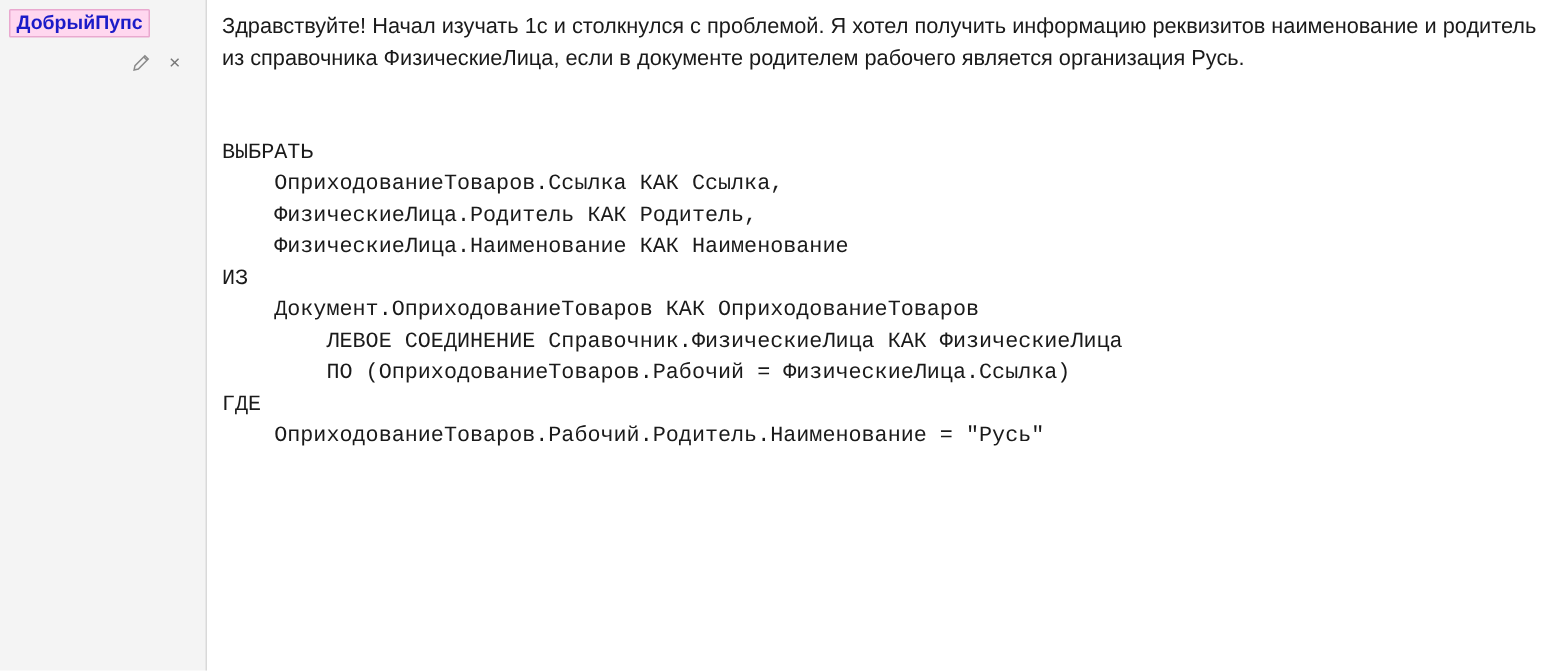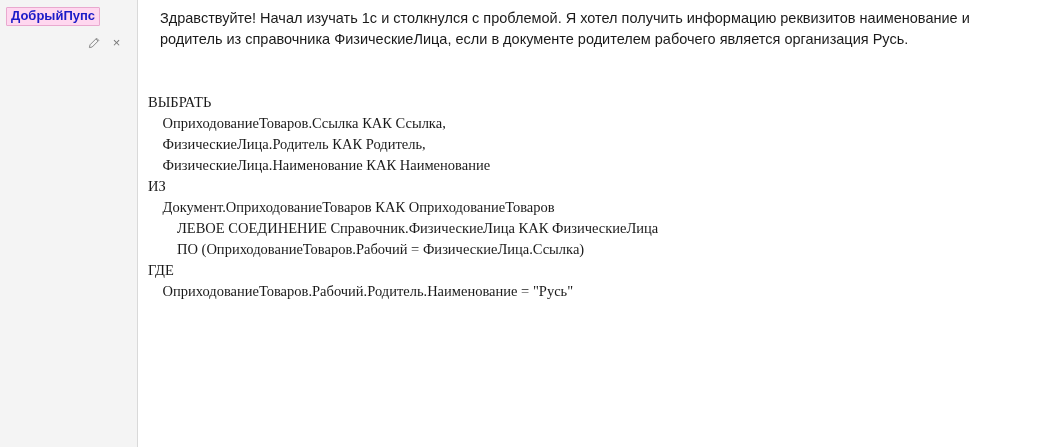--- a/index.html
+++ b/index.html
@@ -76,29 +76,29 @@
     box-sizing: border-box;
     overflow: hidden;
   }
   .body-text {
     font-size: 14.5px;
     line-height: 21px;
     color: #1a1a1a;
     margin: 0;
   }
   .para {
-    margin: 0 0 0 12px;
+    margin: 0 0 0 0;
     max-width: 880px;
   }
   .spacer {
     height: 21px;
   }
   .code-block {
     margin: 0;
-    font-family: Liberation Serif, serif;
+    font-family: Liberation Mono, monospace;
     font-size: 14.5px;
     line-height: 21px;
     color: #1a1a1a;
     white-space: pre;
   }
 </style>
 </head>
 <body>
 
 <div class="post">

